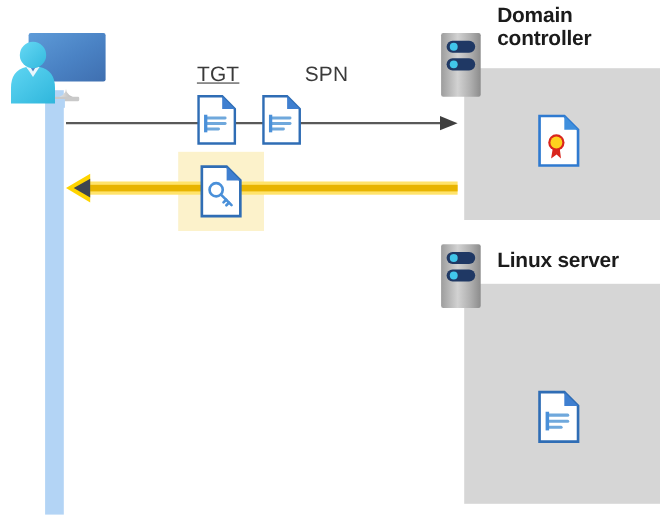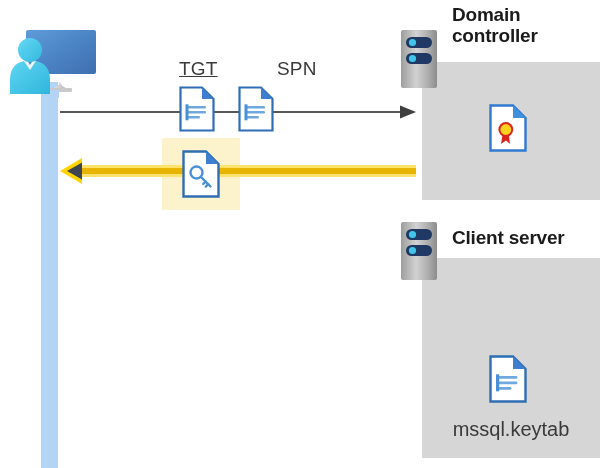--- a/index.html
+++ b/index.html
@@ -175,21 +175,21 @@
 
       <path d="M20 35 l6 9 l6 -9 l-3 -1 l-3 5 l-3 -5 z" fill="#eaf7fd"></path>
 
       <circle cx="26" cy="24" r="12" fill="url(#headGrad)"></circle>
     </svg>
   </div>
 
 
   <div class="heading" id="dc-title">Domain<br>controller</div>
 
-  <div class="heading" id="linux-title">Client server</div>
+  <div class="heading" id="linux-title">Linux server</div>
 
   <div class="server-icon" id="dc-server">
     <svg width="36" height="58" viewBox="0 0 36 58">
       <defs>
         <linearGradient id="srvGrad" x1="0" y1="0" x2="1" y2="0">
           <stop offset="0%" stop-color="#9d9d9d"></stop>
           <stop offset="42%" stop-color="#d2d2d2"></stop>
           <stop offset="75%" stop-color="#aeaeae"></stop>
           <stop offset="100%" stop-color="#8c8c8c"></stop>
         </linearGradient>
@@ -295,15 +295,14 @@
       <path d="M24 1.5 L36.5 14 H24 Z" fill="#3f7fd0"></path>
       <g fill="#6fa8dc">
         <rect x="8.5" y="21" width="20" height="2.8" rx="1.4"></rect>
         <rect x="8.5" y="26.5" width="20" height="2.8" rx="1.4"></rect>
         <rect x="8.5" y="32" width="14" height="2.8" rx="1.4"></rect>
       </g>
       <rect x="7" y="19.3" width="3.2" height="17" fill="#4a90d9"></rect>
     </svg>
   </div>
 
-  <div id="keytab-label">mssql.keytab</div>
 
 </div>
 
 </body></html>

